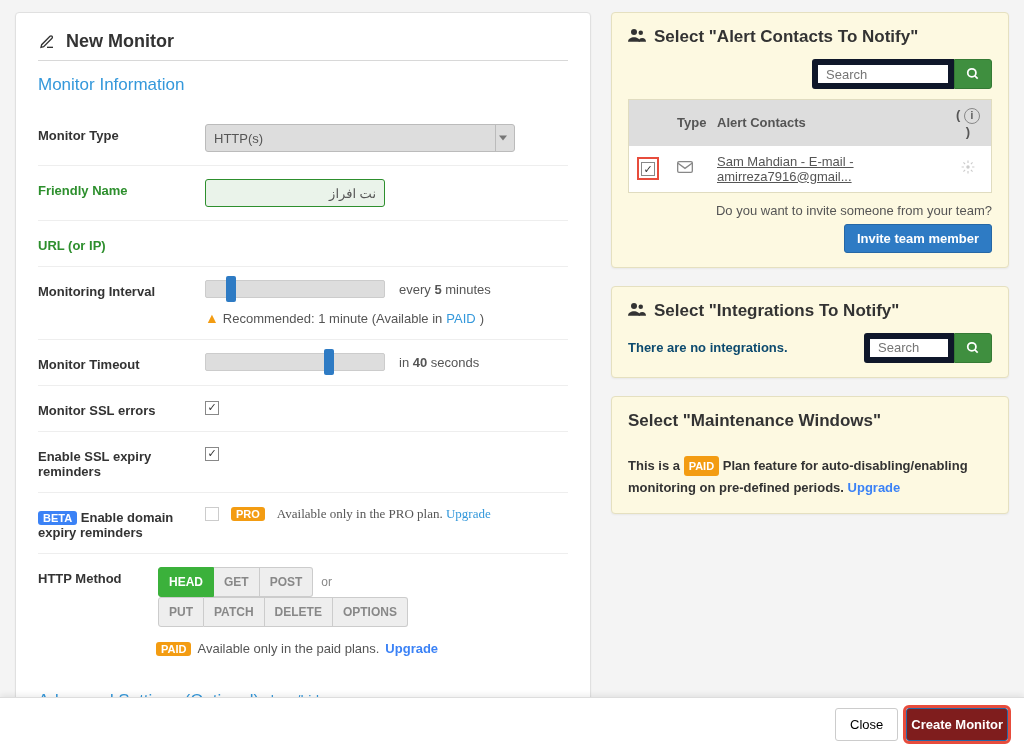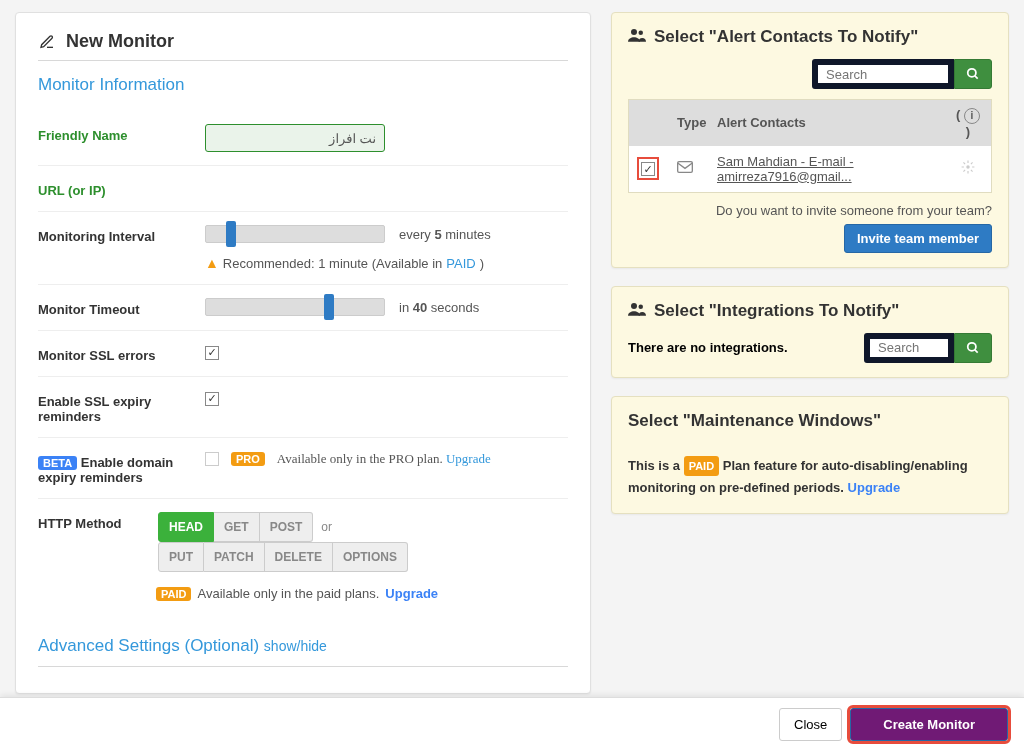--- a/index.html
+++ b/index.html
@@ -59,44 +59,55 @@
 .contacts-row { display: flex; background: #fff; padding: 8px 8px; align-items: center; font-size: 13px; }
 .contacts-row .col-check { width: 40px; }
 .contacts-row .col-type { width: 40px; color: #888; }
 .contacts-row .col-name { flex: 1; color: #555; text-decoration: underline; }
 .contacts-row .col-info { width: 30px; color: #bbb; text-align: center; }
 .check-highlight { border: 2px solid #e74c3c; padding: 2px; display: inline-block; }
 .invite-row { text-align: right; margin-top: 10px; }
 .invite-text { font-size: 13px; color: #555; margin-bottom: 6px; }
 .invite-btn { background: #2e7bc4; color: #fff; border: 1px solid #2567a5; padding: 6px 12px; border-radius: 3px; font-size: 13px; font-weight: 600; cursor: pointer; }
 .no-integrations { display: flex; align-items: center; justify-content: space-between; }
-.no-int-text { font-weight: 600; color: #000000; font-size: 13px; }
+.no-int-text { font-weight: 600; color: #0c4a6e; font-size: 13px; }
 .maint-text { font-size: 13px; font-weight: 600; color: #333; line-height: 1.7; margin-top: 24px; }
 .footer { position: fixed; bottom: 0; left: 0; right: 0; background: #fff; border-top: 1px solid #ddd; padding: 10px 16px; display: flex; justify-content: flex-end; gap: 8px; box-shadow: 0 -2px 6px rgba(0,0,0,0.08); }
 .btn-close { background: #fff; border: 1px solid #ccc; padding: 8px 14px; border-radius: 3px; font-size: 13px; cursor: pointer; }
-.btn-create { background: #701a75; color: #fff; border: 1px solid #2567a5; padding: 8px 32px; border-radius: 3px; font-size: 13px; font-weight: 600; cursor: pointer; outline: 3px solid #e74c3c; outline-offset: 0px;}
+.btn-create { background: #7f1d1d; color: #fff; border: 1px solid #2567a5; padding: 8px 4px; border-radius: 3px; font-size: 13px; font-weight: 600; cursor: pointer; outline: 3px solid #e74c3c; outline-offset: 0px;}
 .info-circle { display:inline-flex; width:16px; height:16px; border:1px solid #888; border-radius:50%; align-items:center; justify-content:center; font-size:10px; font-weight:700; color:#555;}
 </style>
 </head>
 <body>
 
 <div class="container">
   <div class="left-panel">
     <div class="panel-title">
       <span class="icon">
         <svg width="16" height="16" viewBox="0 0 24 24" fill="none" stroke="#333" stroke-width="2">
             <path d="M12 20h9"></path>
             <path d="M16.5 3.5a2.1 2.1 0 1 1 3 3L7 19l-4 1 1-4 12.5-12.5z"></path>
           </svg>
       </span>
       <span>New Monitor</span>
     </div>
 
     <div class="section-heading">Monitor Information</div>
 
+    <div class="form-row">
+      <div class="form-label">Monitor Type</div>
+      <div class="form-control-wrap">
+        <div class="select-wrap">
+          <select class="form-select">
+            <option>HTTP(s)</option>
+          </select>
+          <div class="select-wrap-border"></div>
+        </div>
+      </div>
+    </div>
 
     <div class="form-row">
       <div class="form-label green">Friendly Name</div>
       <div class="form-control-wrap">
         <input class="text-input" dir="rtl" value="نت افراز" style="">
       </div>
     </div>
 
     <div class="form-row">
       <div class="form-label green">URL (or IP)</div>

